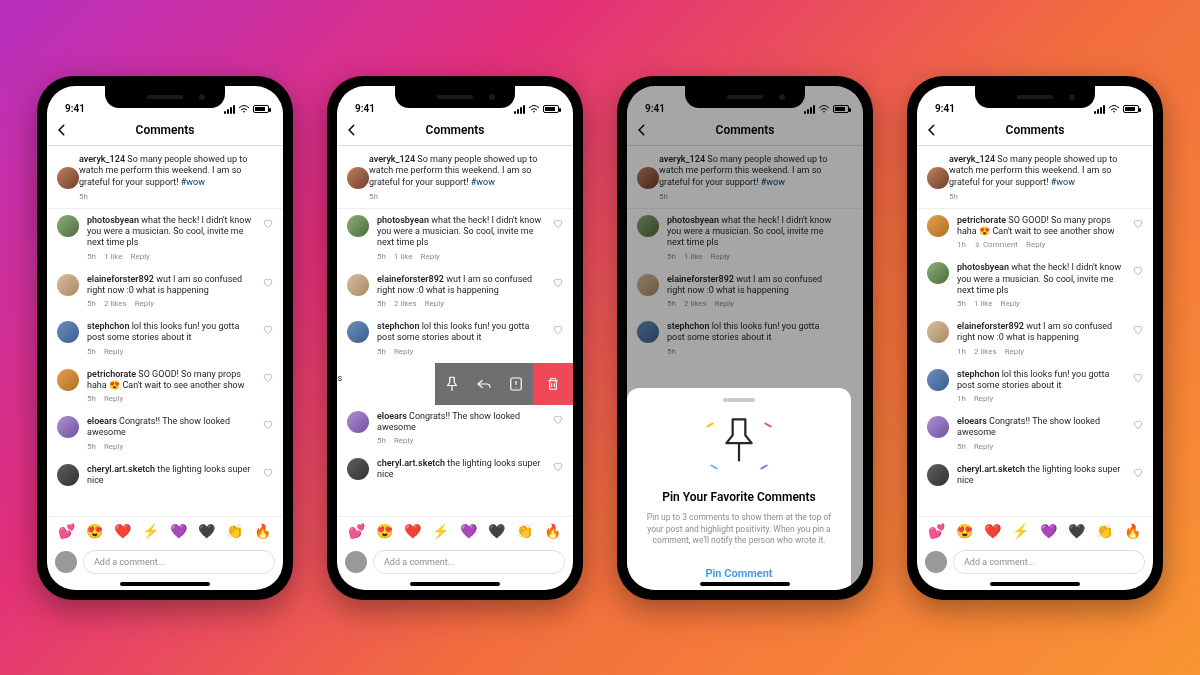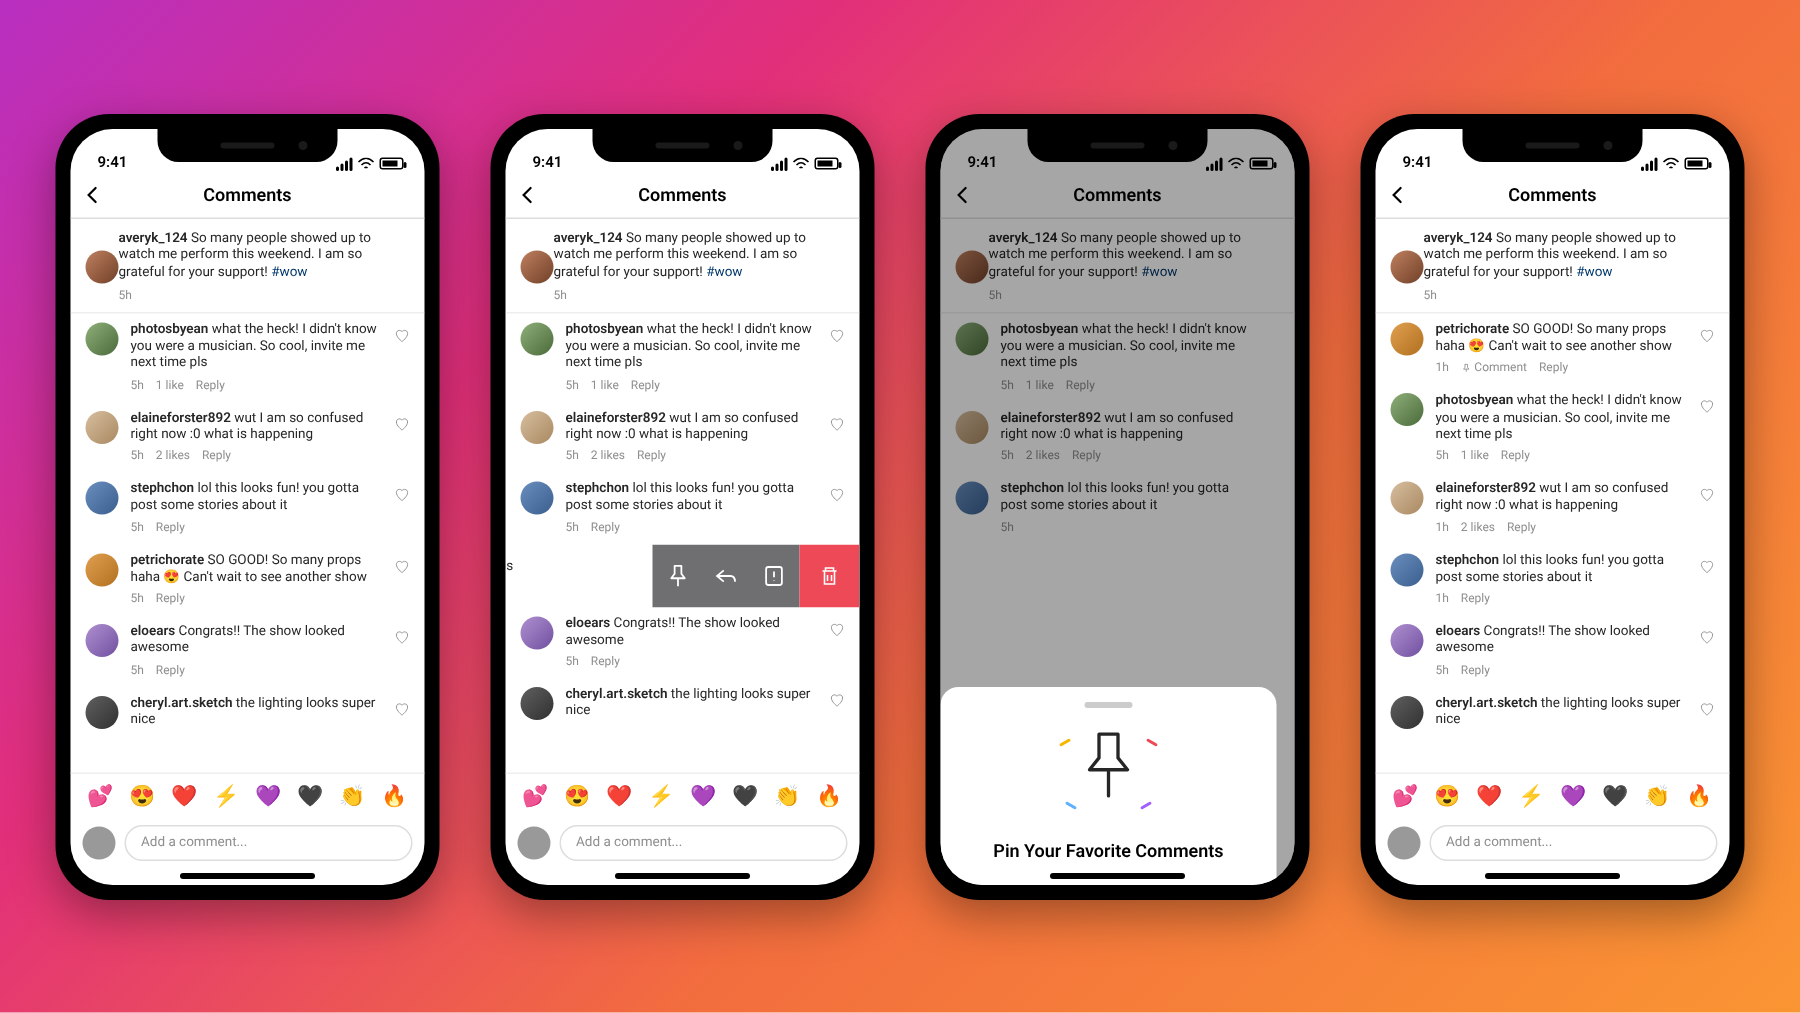--- a/index.html
+++ b/index.html
@@ -454,20 +454,22 @@
     <div class="dim"></div>
     <div class="sheet">
       <div class="grab"></div>
       <div class="big-pin">
         <div class="spark s1"></div><div class="spark s2"></div><div class="spark s3"></div><div class="spark s4"></div>
         <svg viewBox="0 0 24 30">
             <path d="M8 2 L16 2 L16 12 L20 17 L4 17 L8 12 Z M12 17 L12 28" stroke="#262626" stroke-width="1.4" fill="none" stroke-linejoin="round" stroke-linecap="round"></path>
           </svg>
       </div>
       <h3>Pin Your Favorite Comments</h3>
+      <p>Pin up to 3 comments to show them at the top of your post and highlight positivity. When you pin a comment, we'll notify the person who wrote it.</p>
+      <div class="pin-btn">Pin Comment</div>
     </div>
     <div class="homebar" style="position:relative;z-index:10;"></div>
   </div>
 </div>
 
 <div class="phone">
   <div class="notch">
       <div class="speaker"></div>
       <div class="cam"></div>
     </div>

